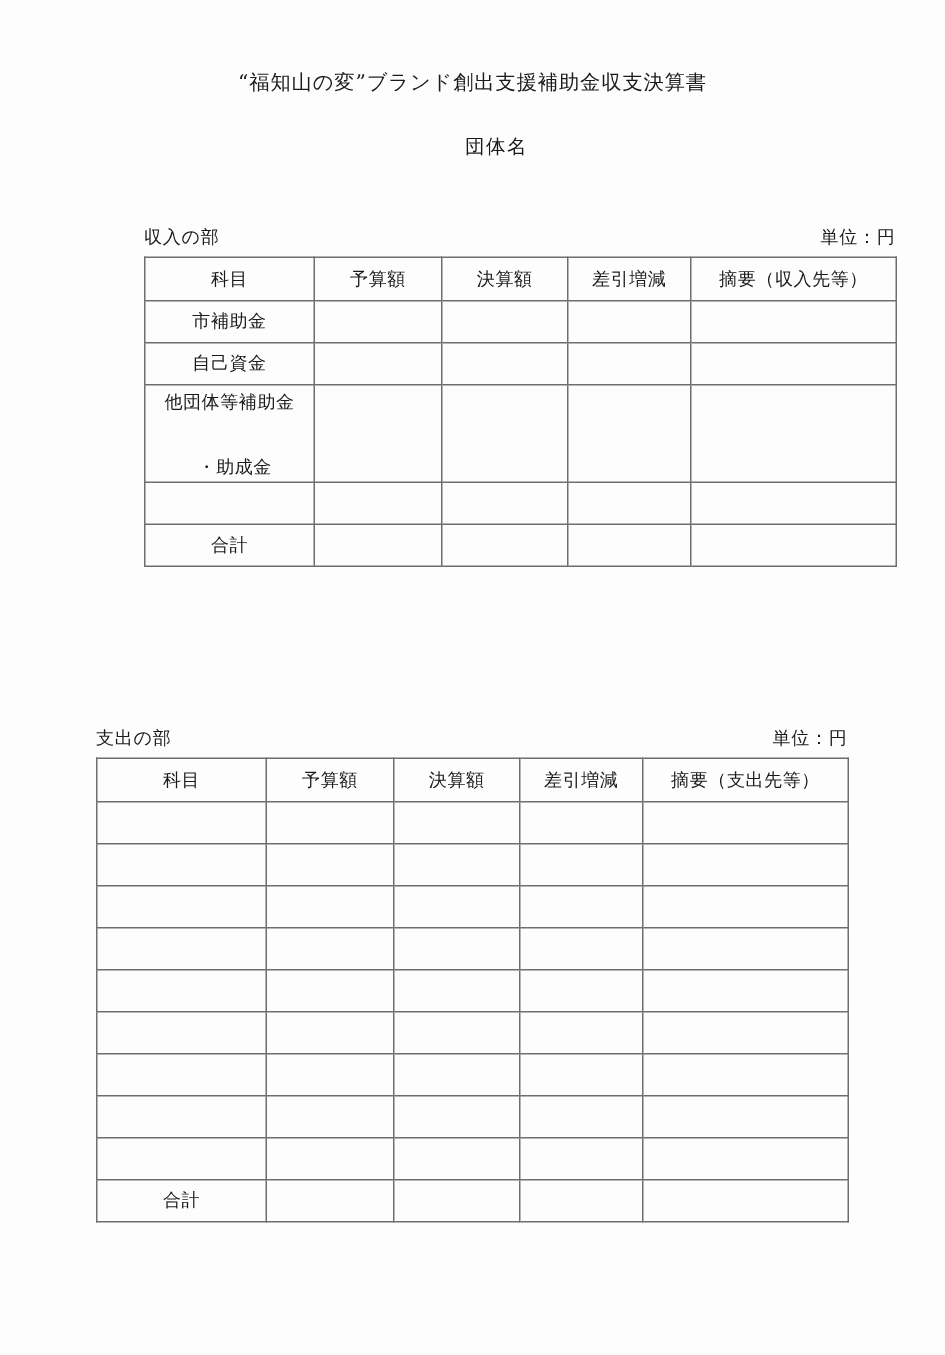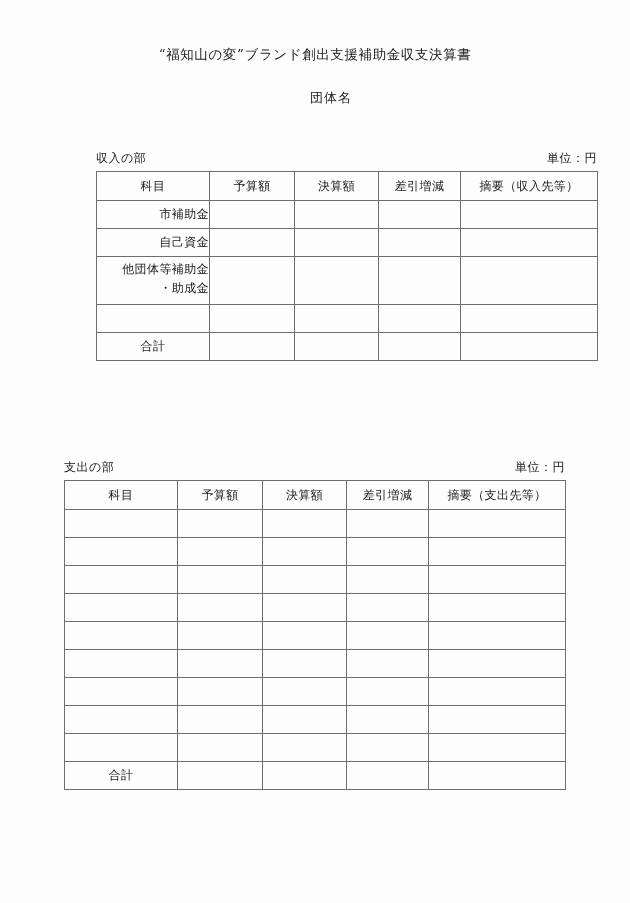--- a/index.html
+++ b/index.html
@@ -43,21 +43,21 @@
     letter-spacing: 1px;
   }
 
   
   .section {
     position: absolute;
     left: 64px;
     width: 501px;
   }
   #income-section  { top: 150px; padding-left: 32px; }
-  #expense-section { top: 459px; }
+  #expense-section { top: 484px; }
 
   .section-head {
     position: relative;
     height: 19px;
     font-size: 12px;
     letter-spacing: 0.5px;
   }
   .section-label {
     position: absolute;
     left: 0;
@@ -92,32 +92,34 @@
     margin-left: 44px;
   }
   
   .col-item    { width: 113px; }
   .col-budget  { width: 85px;  }
   .col-settle  { width: 84px;  }
   .col-diff    { width: 82px;  }
   .col-remarks { width: 137px; }
 
   td.item-cell {
-    text-align: right;
+    text-align: center;
     padding-left: 9px;
+    font-family: Liberation Mono, monospace;
   }
   td.item-cell.multiline {
     height: 48px;
     line-height: 1.55;
     padding-top: 3px;
     vertical-align: top;
   }
   td.item-cell .sub-line {
     display: block;
     padding-left: 7px;
+    margin-top: 24px;
   }
   td.total-cell {
     text-align: center;
     padding-right: 14px;
   }
   td.blank-cell { }
 </style>
 </head>
 <body>
 

